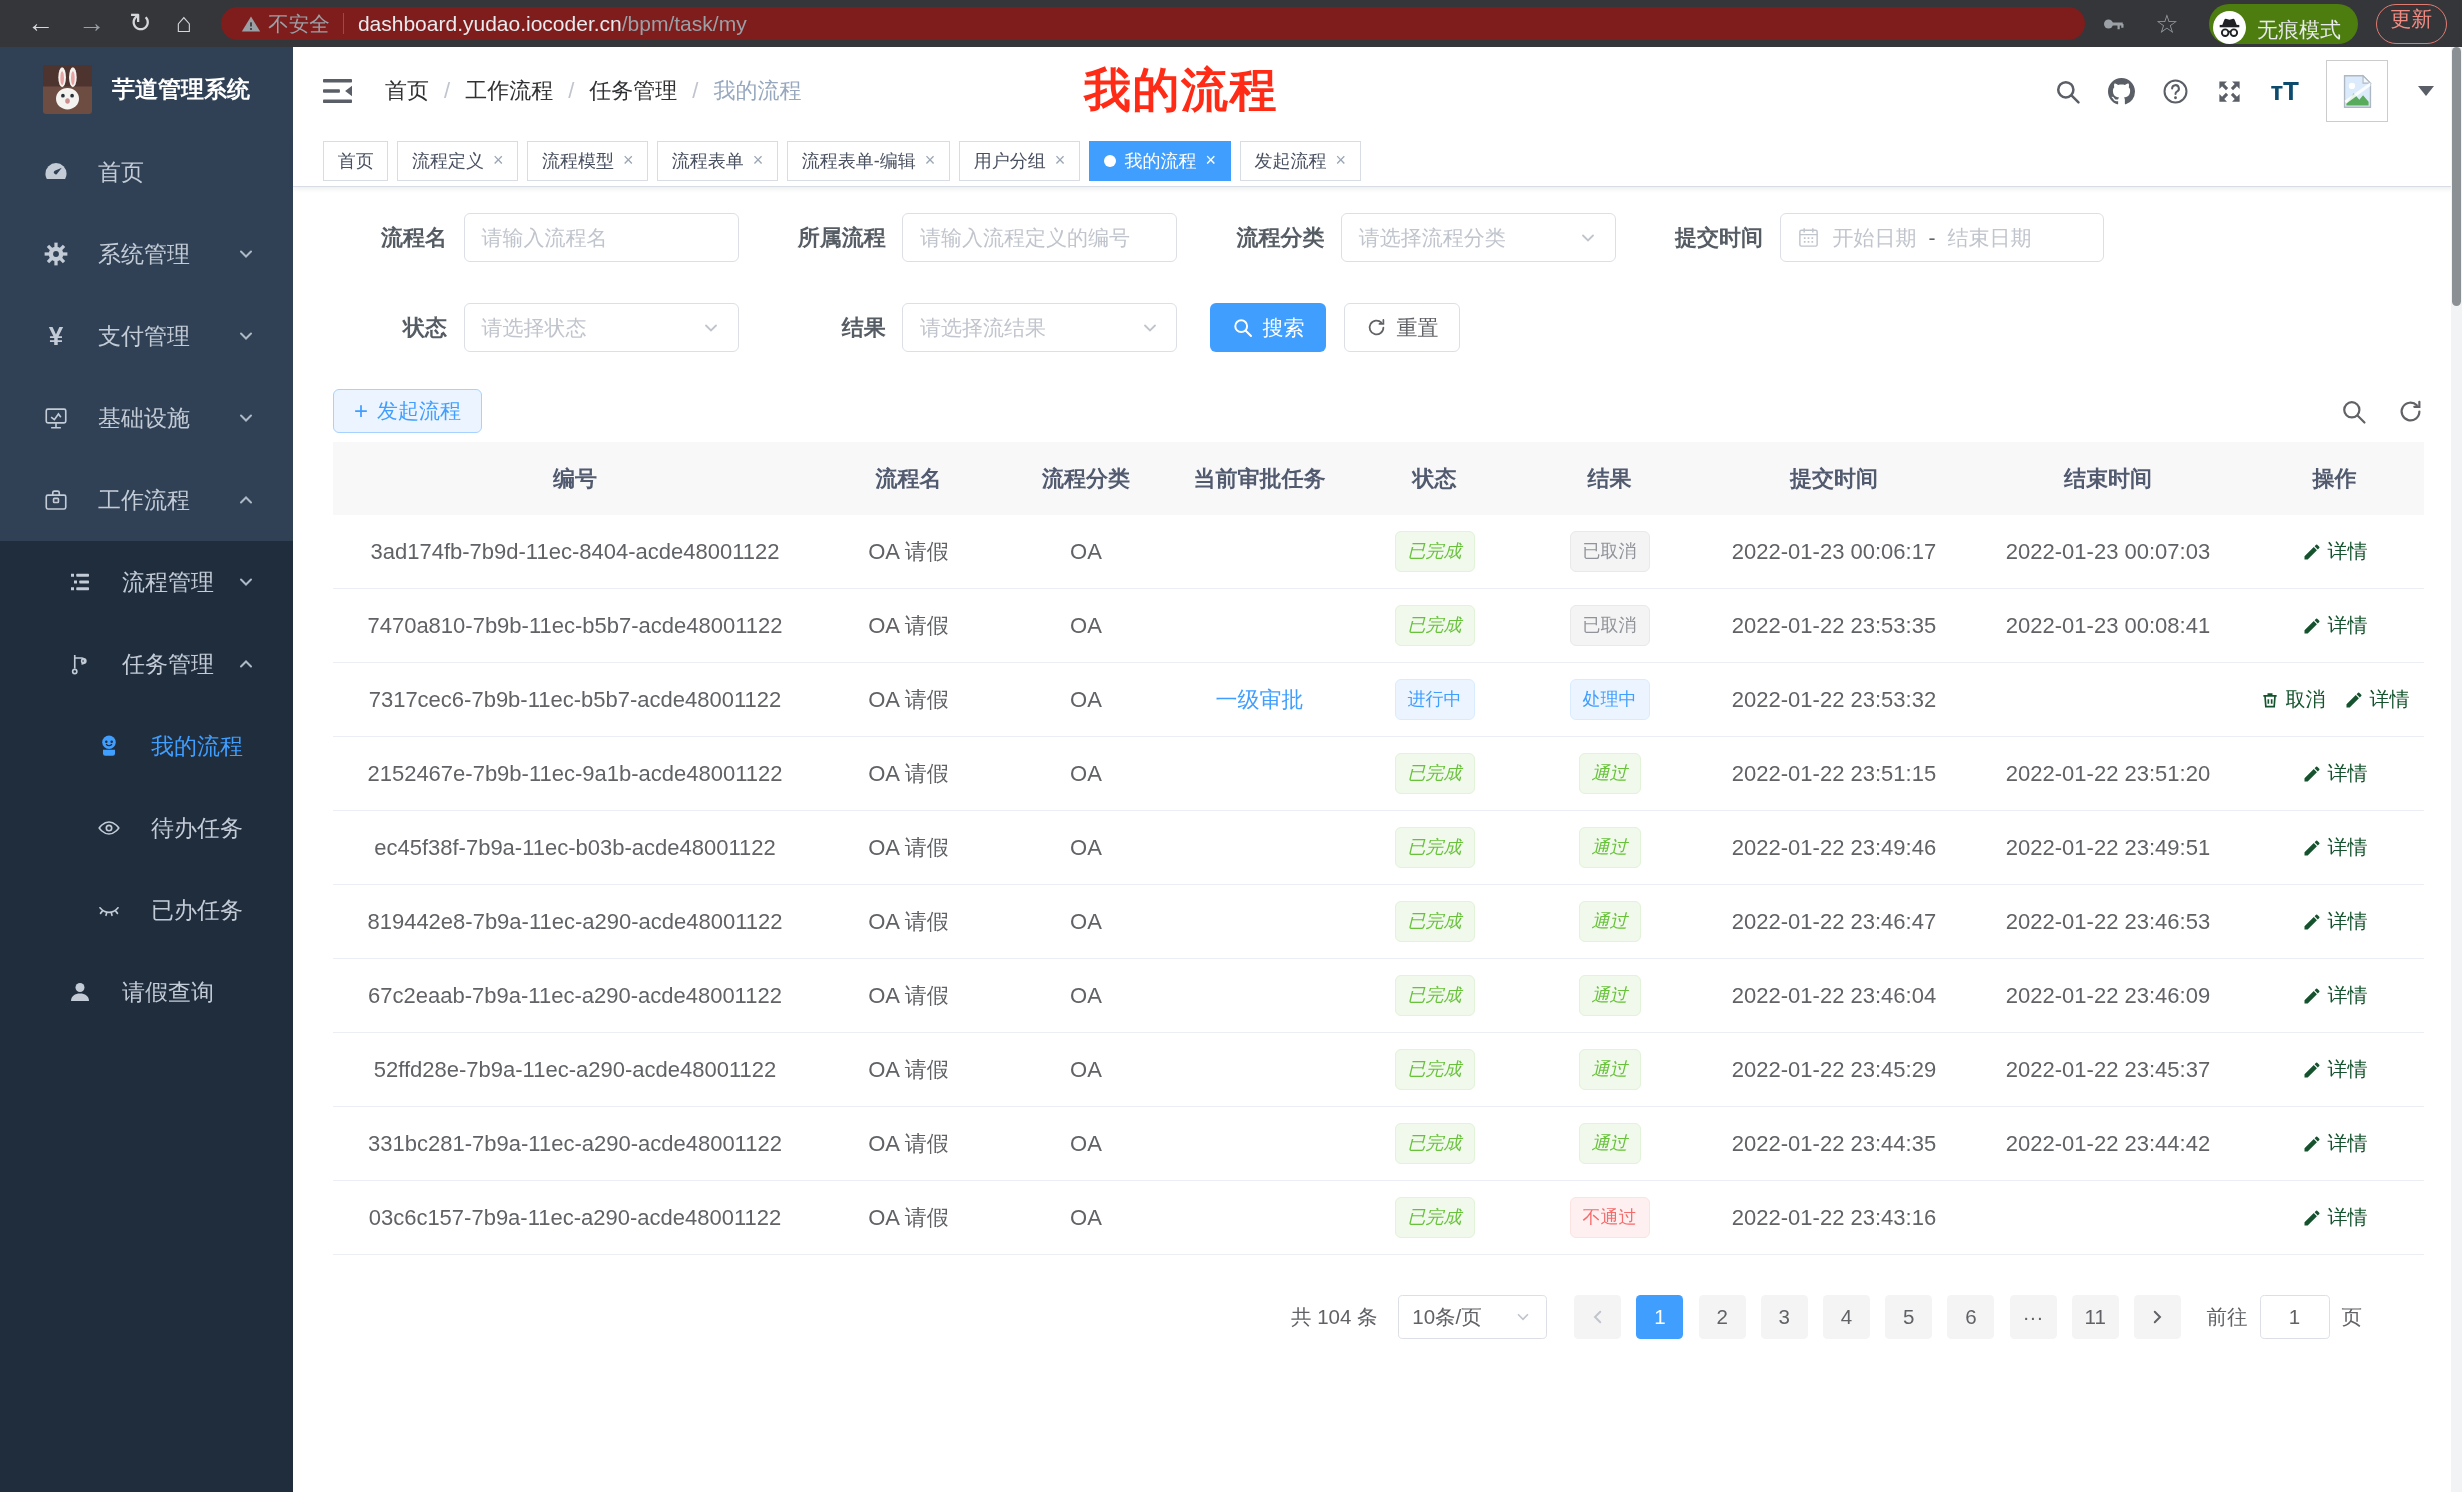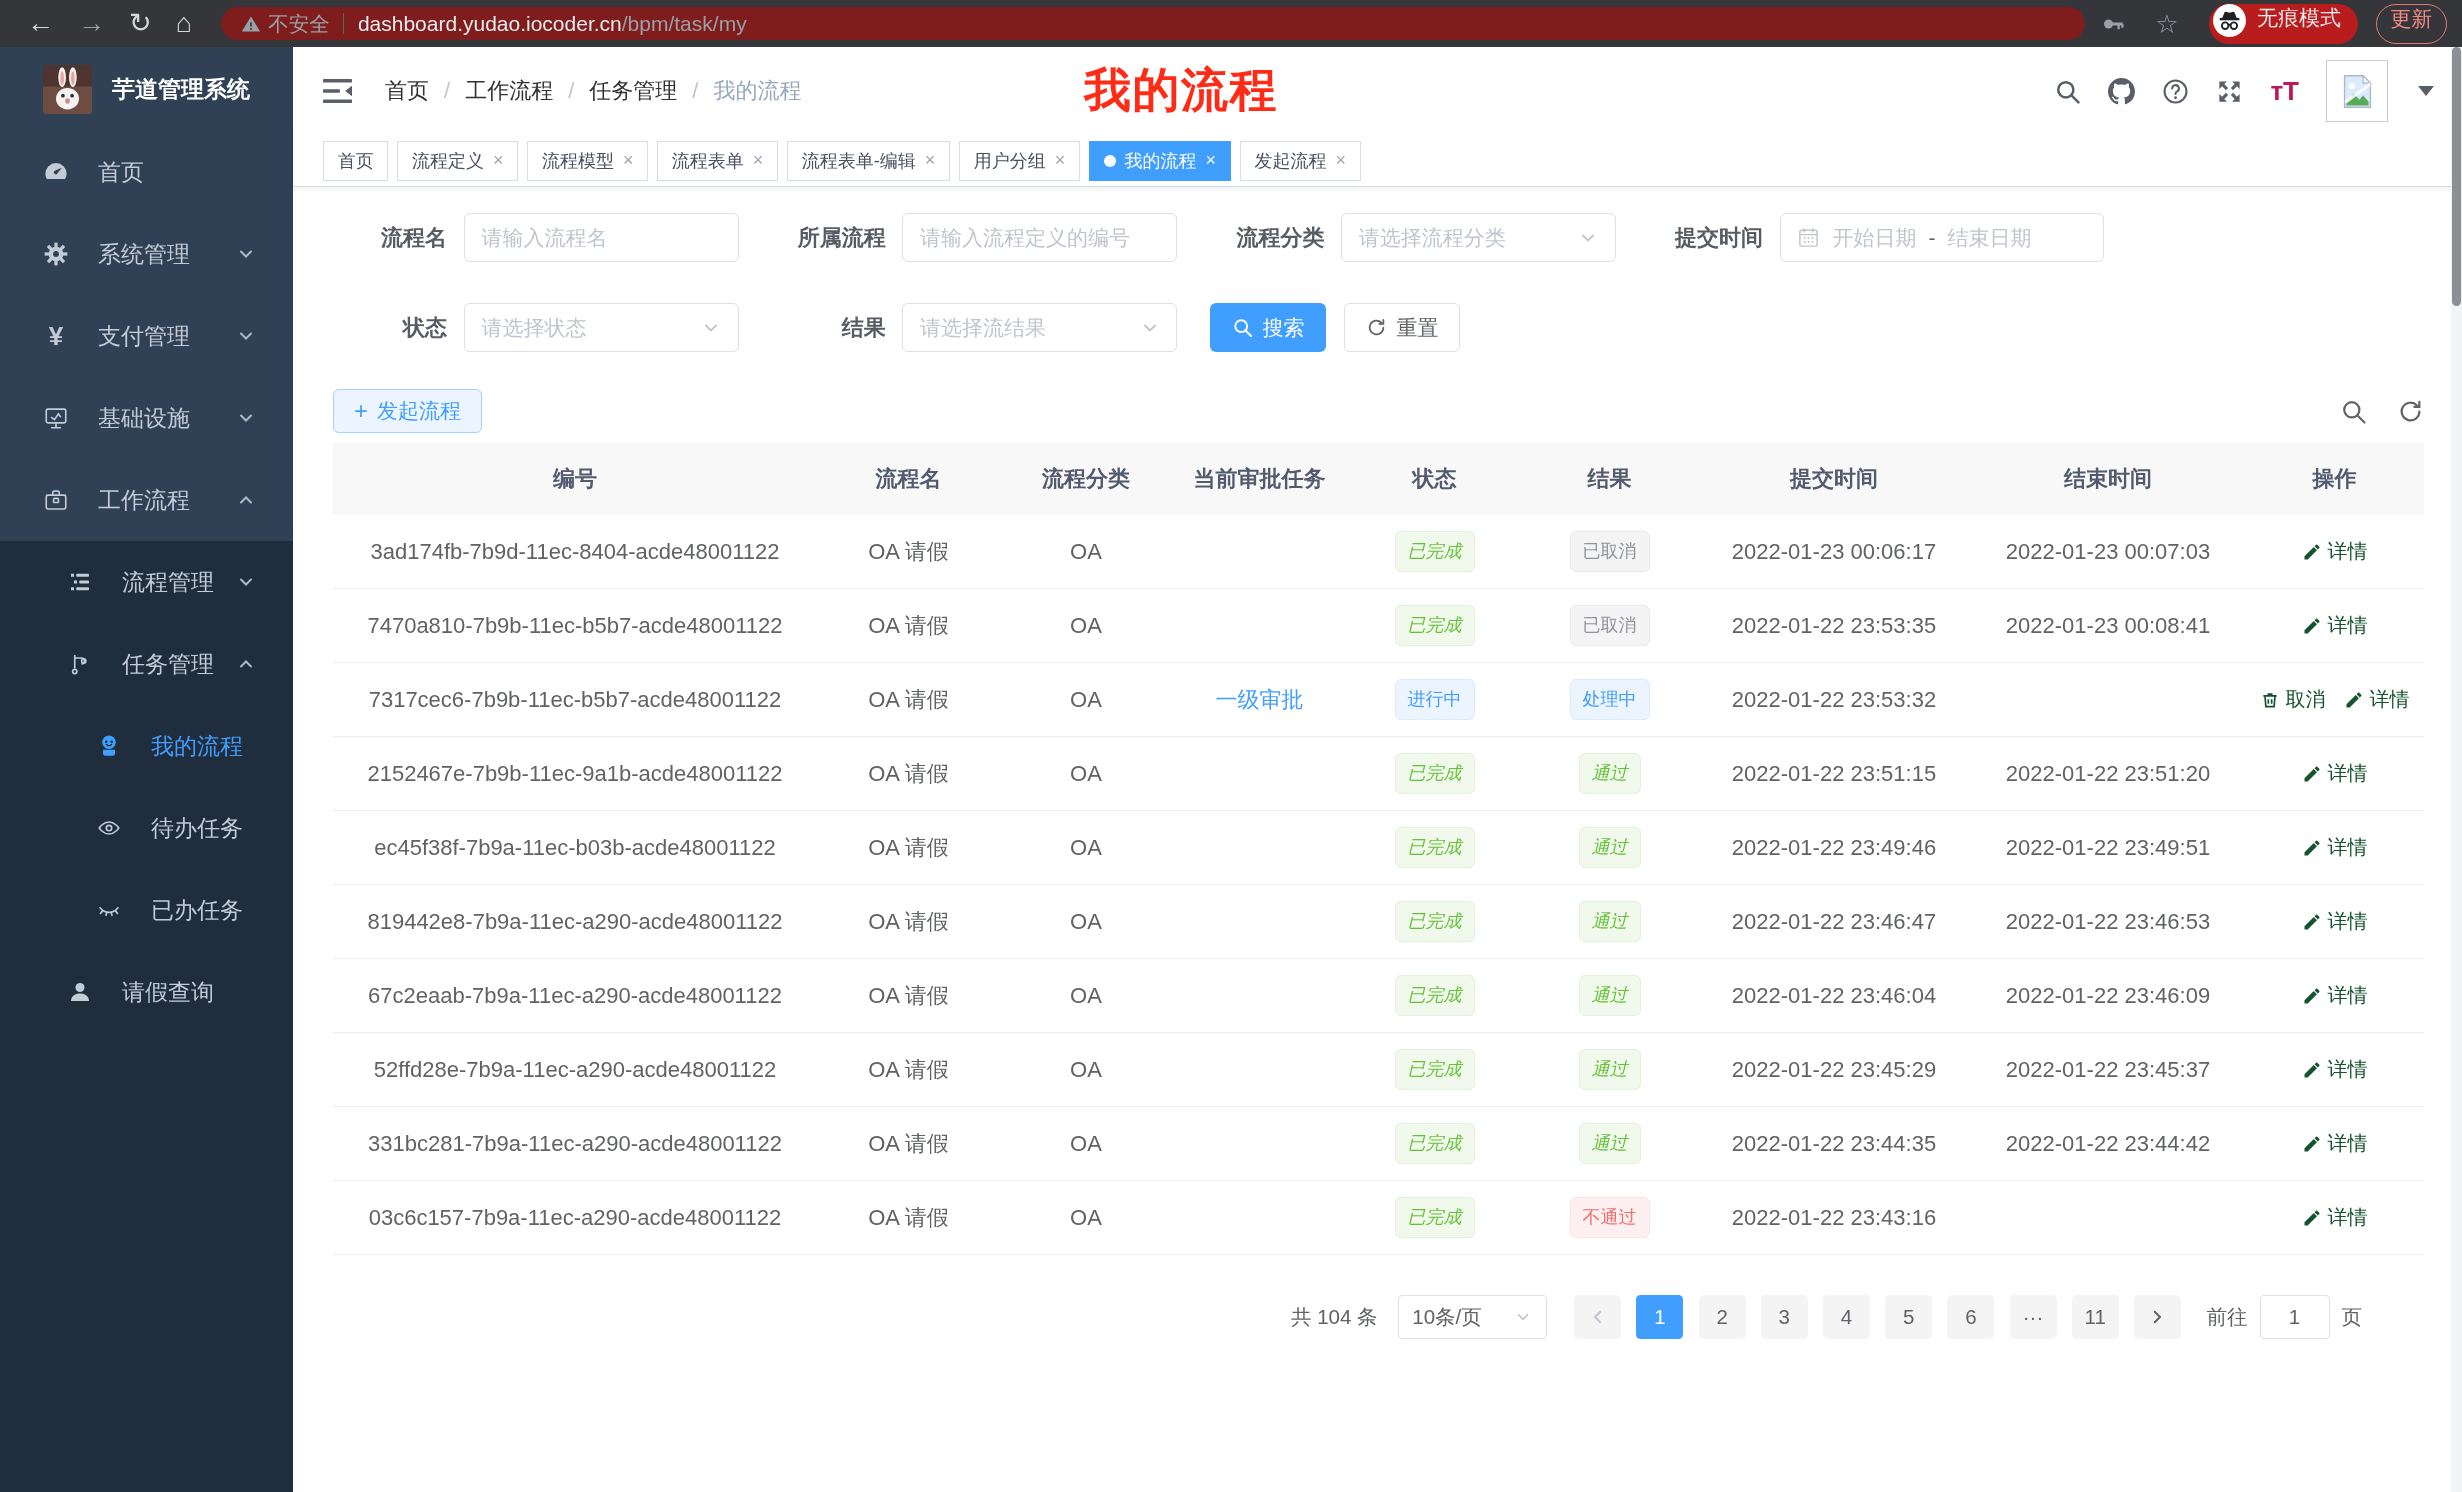--- a/index.html
+++ b/index.html
@@ -8,21 +8,21 @@
   
   .browser-bar { height:47px; background:#35363a; display:flex; align-items:center; padding:0 15px; }
   .nav-ico { color:#d5d7da; font-size:27px; line-height:1; margin:0 12px; }
   .nav-ico.dim { color:#9aa0a6; }
   .url-pill { flex:1; height:33px; margin:0 16.7px; background:#7f1d1d; border-radius:16.7px; display:flex; align-items:center; padding:0 20px; }
   .url-sec { display:flex; align-items:center; color:#9aa0a6; font-size:20.5px; gap:7.6px; }
   .url-sep { width:0.8px; height:21px; background:#5f6368; margin:0 13.7px; }
   .url-host { color:#e8eaed; font-size:21px; }
   .url-path { color:#9aa0a6; font-size:21px; }
   .bar-right { display:flex; align-items:center; gap:18px; }
-  .incog-pill { display:flex; align-items:flex-start; gap:10.7px; background:#b91c1c; height:40px; border-radius:20px; padding:0 16.7px 0 4.6px; color:#e8eaed; font-size:21px; }
+  .incog-pill { display:flex; align-items:flex-end; gap:10.7px; background:#4d7c0f; height:40px; border-radius:20px; padding:0 16.7px 0 4.6px; color:#e8eaed; font-size:21px; }
   .update-pill { display:flex; align-items:center; gap:12px; border:1.5px solid #e07b72; height:40px; border-radius:20px; padding:0 13.7px; color:#f28b82; font-size:21px;flex-direction:column; }
 
   
   .app { display:flex; height:1453px; }
 
   
   .sidebar { width:293px; background:#304156; display:flex; flex-direction:column; flex:0 0 293px; }
   .logo-row { height:84px; display:flex; align-items:center; padding-left:43px; gap:20px; }
   .logo-title { color:#fff; font-size:23px; font-weight:700; }
   .menu { display:flex; flex-direction:column; }
@@ -42,21 +42,21 @@
   .main { flex:1; display:flex; flex-direction:column; background:#fff; position:relative; }
 
   .navbar { height:88px; display:flex; align-items:center; padding:0 30px; position:relative; background:#fff; }
   .hamburger { width:29px; height:26px; color:#5a5e66; }
   .breadcrumb { display:flex; align-items:center; margin-left:33px; font-size:22px; color:#303133; }
   .bc-sep { color:#c0c4cc; margin:0 15px; }
   .bc-last { color:#97a8be; }
   .annotation { position:absolute; left:791px; top:12px; font-size:47px; font-weight:700; color:#fe2c17; letter-spacing:1.5px; }
   .nav-right { margin-left:auto; display:flex; align-items:center; gap:27px; }
   .nav-right .hico { width:27px; height:27px; color:#5a5e66; display:flex; align-items:center; justify-content:center; }
-  .tt { font-size:26px; font-weight:700; color:#be185d; }
+  .tt { font-size:26px; font-weight:700; color:#0c4a6e; }
   .avatar-box { width:62px; height:62px; border:1.5px solid #ccc; background:#fff; display:flex; align-items:center; justify-content:center; }
   .caret-down { width:0; height:0; border-left:8.4px solid transparent; border-right:8.4px solid transparent; border-top:10.7px solid #5a5e66; margin-left:3px; }
 
   .tags-bar { height:52px; display:flex; align-items:center; gap:9px; padding:0 30px; border-bottom:0.8px solid #d8dce5; box-shadow:0 1.5px 4.6px rgba(0,21,41,.08); }
   .tag-item { height:40px; display:flex; align-items:center; gap:9px; padding:0 13.7px; border:0.8px solid #d8dce5; background:#fff; color:#495060; font-size:18px; }
   .tab-close { color:#9aa6b5; font-size:18px; }
   .tag-item.active { background:#409eff; border-color:#409eff; color:#fff; }
   .tag-item.active .tab-close { color:#fff; }
   .tab-dot { width:12px; height:12px; border-radius:50%; background:#fff; }
 

